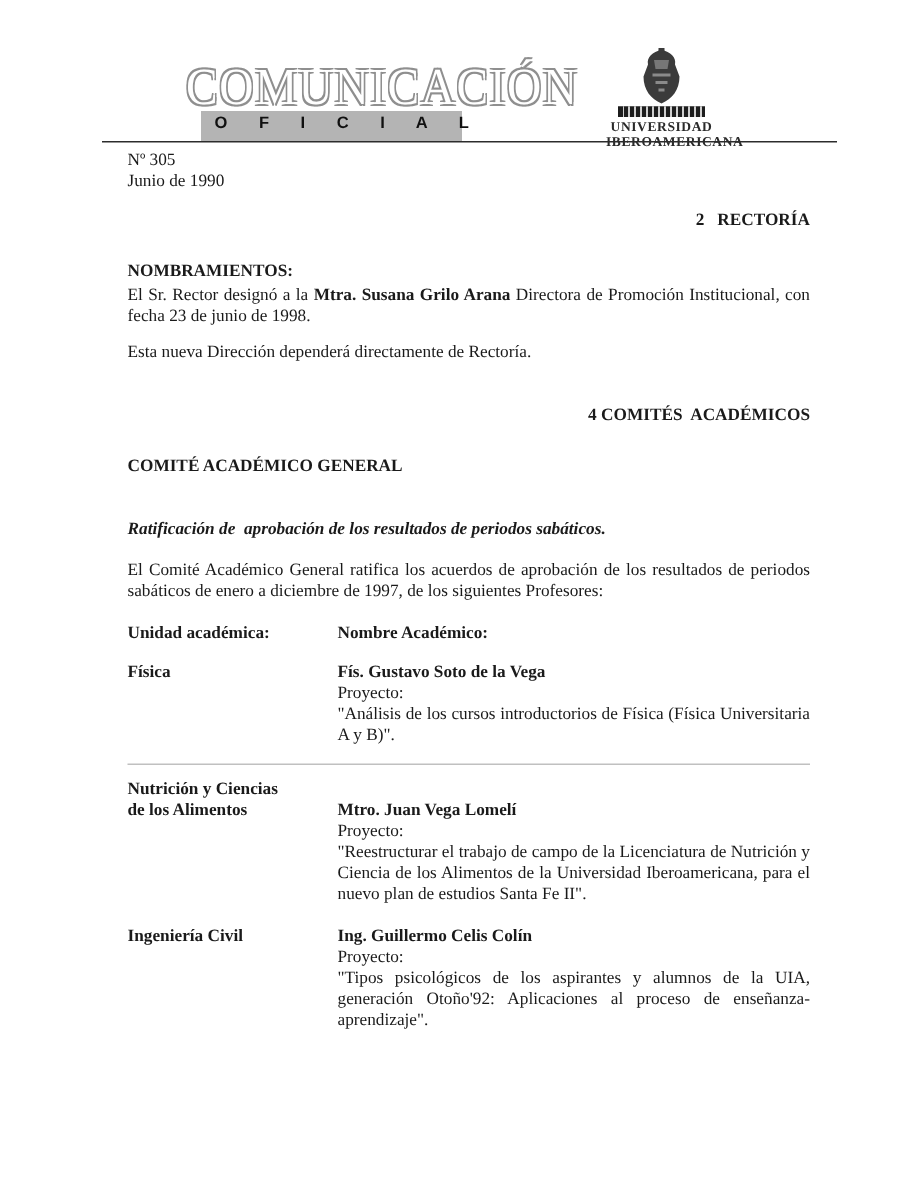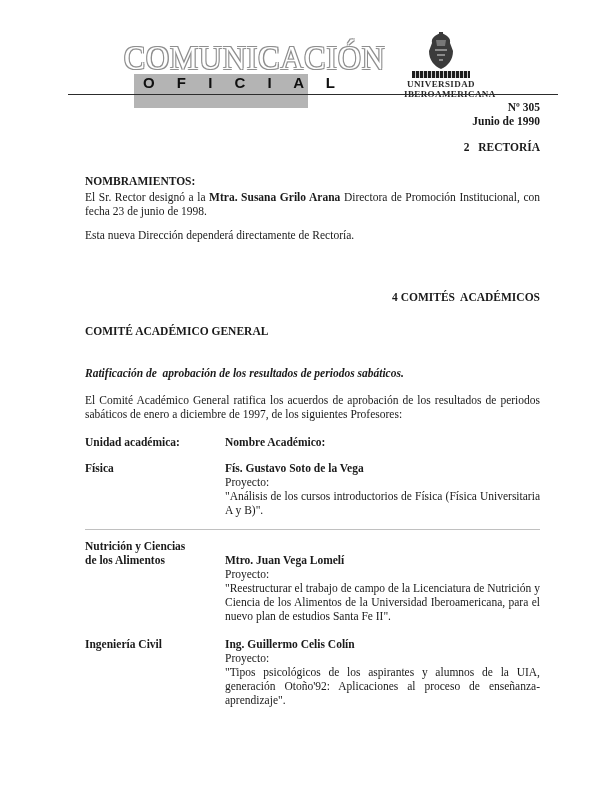--- a/index.html
+++ b/index.html
@@ -13,47 +13,47 @@
   .masthead { position:absolute; top:0; left:0; width:612px; height:96px; }
   .wordmark {
     position:absolute; left:124px; top:38px;
     font-size:31px; letter-spacing:1px; font-weight:normal;
     color:#ffffff;
     text-shadow:-1px -1px 0 #8f8f8f, 1px -1px 0 #8f8f8f,
                 -1px  1px 0 #8f8f8f, 1px  1px 0 #8f8f8f;
     transform:scale(1.02,1.12); transform-origin:left top; white-space:nowrap;
   }
   .oficial-bar {
-    position:absolute; left:134px; top:74px; width:174px; height:34px;
+    position:absolute; left:134px; top:74px; width:174px; height:20px;
     background:#b4b4b4; color:#101010;
     font-family:"Liberation Sans", sans-serif; font-weight:bold;
-    font-size:15px; letter-spacing:9px; text-align:center; line-height:17px;
+    font-size:11px; letter-spacing:9px; text-align:center; line-height:17px;
     padding-left:9px; white-space:nowrap;
   }
   .crest { position:absolute; left:404px; top:32px; width:74px; text-align:center; }
   .crest svg { display:block; margin:0 auto; }
   .crest-banner {
     width:58px; height:7px; margin:1px auto 2px auto; background:#1d1d1d;
     background-image:repeating-linear-gradient(90deg,#1d1d1d 0 3px,#cfcfcf 3px 4px);
   }
   .uni-name {
     font-size:9px; line-height:9.5px; letter-spacing:0.4px;
     color:#2a2a2a; white-space:nowrap; font-weight:bold;
   }
   .top-rule { position:absolute; left:68px; right:54px; top:94px; border-top:1.6px solid #2c2c2c; }
   
   .doc-body { position:absolute; top:96px; left:85px; width:455px; font-size:11.5px; line-height:14px; }
-  .issue { text-align:right; font-weight:bold; margin-top:4px; }
+  .issue { font-weight:normal; margin-top:4px; }
   .h-center { text-align:right; font-weight:bold; }
   .h-rectoria { margin-top:12px; }
   .h-nombramientos { font-weight:bold; margin-top:20px; }
   .para { text-align:justify; }
   .p-appointment { margin-top:2px; }
   .p-dependency { margin-top:10px; }
-  .h-comites { margin-top:48px; }
+  .h-comites { margin-top:28px; }
   .h-comite-general { font-weight:bold; margin-top:20px; }
   .h-ratificacion { font-weight:bold; margin-top:28px;font-style:italic; }
   .p-ratificacion { margin-top:13px; }
   .bold { font-weight:bold; }
   
   .theader { display:flex; margin-top:14px; font-weight:bold; }
   .theader .c1, .theader .c2 { }
   .c1 { width:140px; flex:0 0 140px; }
   .c2 { width:315px; flex:0 0 315px; }
   .trow { display:flex; }

